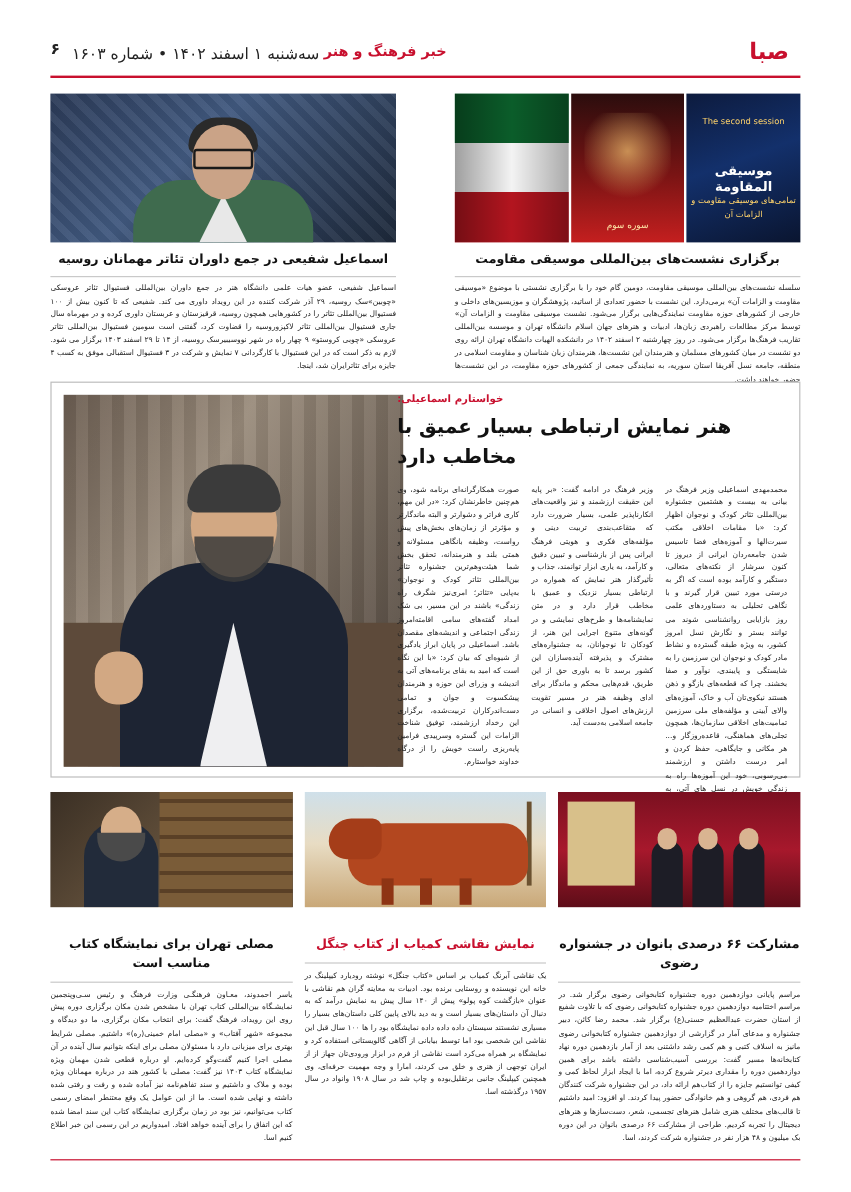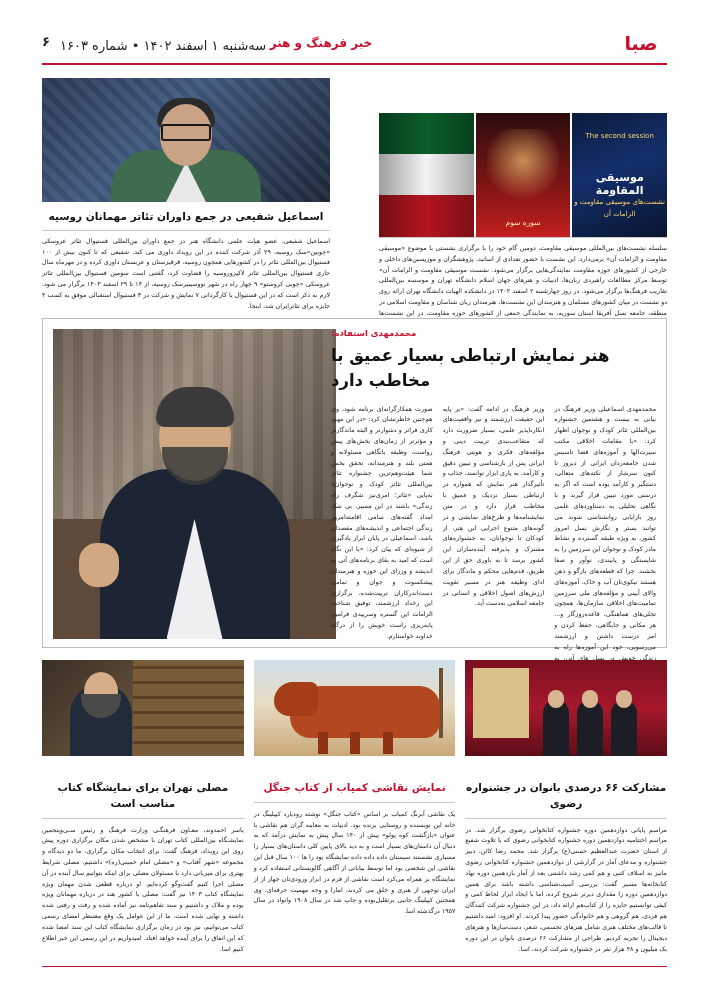--- a/index.html
+++ b/index.html
@@ -56,21 +56,21 @@
   }
   .body-txt{
     font-size:6.3px;line-height:1.72;text-align:justify;color:#222;
     direction:rtl;
   }
   .hrule{height:1px;background:#c9c9c9;}
 
   
   .story-a{position:absolute;right:42px;top:78px;width:288px;}
   .story-b{position:absolute;left:42px;top:78px;width:288px;}
-  .poster-row{display:flex;height:124px;gap:2px;margin-top:35px;}
+  .poster-row{display:flex;height:124px;gap:2px;}
   .poster{flex:1;position:relative;overflow:hidden;}
 
   .story-photo{width:100%;height:124px;}
 
   .cap-wrap{padding:7px 2px 5px;}
 
   
   .feature{
     position:absolute;left:42px;right:42px;top:318px;height:330px;
     border:1px solid #bdbdbd;background:#fff;
@@ -182,26 +182,29 @@
     <div class="issue-line">سه‌شنبه ۱ اسفند ۱۴۰۲ • شماره ۱۶۰۳</div>
     <div class="page-num">۶</div>
     <div class="masthead-rule"></div>
   </div>
 
   <div class="story-a">
     <div class="poster-row">
       <div class="photo poster p1">
         <div class="ttl">The second session</div>
         <div class="big">موسیقی المقاومة</div>
-        <div class="sub">نشست‌های موسیقی مقاومت و الزامات آن</div>
+        <div class="sub">تمامی‌های موسیقی مقاومت و الزامات آن</div>
       </div>
       <div class="photo poster p2">
         <div class="t">سوره سوم</div>
       </div>
       <div class="photo poster p3"></div>
+    </div>
+    <div class="cap-wrap">
+      <div class="cap">برگزاری نشست‌های بین‌المللی موسیقی مقاومت</div>
     </div>
     <div class="hrule"></div>
     <div class="body-txt" style="margin-top:5px;">سلسله نشست‌های بین‌المللی موسیقی مقاومت، دومین گام خود را با برگزاری نشستی با موضوع «موسیقی مقاومت و الزامات آن» برمی‌دارد. این نشست با حضور تعدادی از اساتید، پژوهشگران و موزیسین‌های داخلی و خارجی از کشورهای حوزه مقاومت نمایندگی‌هایی برگزار می‌شود. نشست موسیقی مقاومت و الزامات آن» توسط مرکز مطالعات راهبردی زبان‌ها، ادبیات و هنرهای جهان اسلام دانشگاه تهران و موسسه بین‌المللی تقاریب فرهنگ‌ها برگزار می‌شود. در روز چهارشنبه ۲ اسفند ۱۴۰۲ در دانشکده الهیات دانشگاه تهران ارائه روی دو نشست در میان کشورهای مسلمان و هنرمندان این نشست‌ها، هنرمندان زبان شناسان و مقاومت اسلامی در منطقه، جامعه نسل آفریقا استان سوریه، به نمایندگی جمعی از کشورهای حوزه مقاومت، در این نشست‌ها حضور خواهند داشت.</div>
   </div>
 
   <div class="story-b">
     <div class="photo story-photo tvphoto">
       <div class="pattern"></div>
       <div class="body"></div>
       <div class="shirt"></div>
@@ -222,21 +225,21 @@
         <div class="bg"></div>
         <div class="chair"></div>
         <div class="suit"></div>
         <div class="shirt2"></div>
         <div class="head2"></div>
         <div class="beard"></div>
         <div class="hair2"></div>
         <div class="hand"></div>
       </div>
       <div class="feature-right">
-        <div class="kicker">محمدمهدی استفاده:</div>
+        <div class="kicker">خواستارم اسماعیلی:</div>
         <div class="feature-head">هنر نمایش ارتباطی بسیار عمیق با مخاطب دارد</div>
         <div class="feature-cols">
           <div class="col body-txt">محمدمهدی اسماعیلی وزیر فرهنگ در بیانی به بیست و هشتمین جشنواره بین‌المللی تئاتر کودک و نوجوان اظهار کرد: «با مقامات اخلاقی مکتب سیرت‌الها و آموزه‌های فضا تاسیس شدن جامعه‌ردان ایرانی از دیروز تا کنون سرشار از نکته‌های متعالی، دستگیر و کارآمد بوده است که اگر به درستی مورد تبیین قرار گیرند و با نگاهی تحلیلی به دستاوردهای علمی روز بازایابی روانشناسی شوند می توانند بستر و نگارش نسل امروز کشور، به ویژه طبقه گسترده و نشاط مادر کودک و نوجوان این سرزمین را به شایستگی و پایبندی، نوآور و صفا بخشند. چرا که قطعه‌های بازگو و ذهن هستند نیکوی‌تان آب و خاک، آموزه‌های والای آیینی و مؤلفه‌های ملی سرزمین تمامیت‌های اخلاقی سازمان‌ها، همچون تجلی‌های هماهنگی، قاعده‌روزگار و... هر مکانی و جایگاهی، حفظ کردن و امر درست داشتن و ارزشمند می‌رسوبی، خود این آموزه‌ها راه به زندگی خویش در نسل های آتی، به صورت دقیق و مشاهده پاساری کاست.</div>
           <div class="col body-txt">وزیر فرهنگ در ادامه گفت: «بر پایه این حقیقت ارزشمند و نیز واقعیت‌های انکارناپذیر علمی، بسیار ضرورت دارد که متقاعب‌بندی تربیت دینی و مؤلفه‌های فکری و هویتی فرهنگ ایرانی پس از بازشناسی و تبیین دقیق و کارآمد، به یاری ابزار توانمند، جذاب و تأثیرگذار هنر نمایش که همواره در ارتباطی بسیار نزدیک و عمیق با مخاطب قرار دارد و در متن نمایشنامه‌ها و طرح‌های نمایشی و در گونه‌های متنوع اجرایی این هنر، از کودکان تا نوجوانان، به جشنواره‌های مشترک و پذیرفته آینده‌سازان این کشور برسد تا به باوری حق از این طریق، قدم‌هایی محکم و ماندگار برای ادای وظیفه هنر در مسیر تقویت ارزش‌های اصول اخلاقی و انسانی در جامعه اسلامی به‌دست آید.</div>
         <div class="col body-txt">صورت همکارگرانه‌ای برنامه شود، وی هم‌چنین خاطرنشان کرد: «در این مهم، کاری فراتر و دشوارتر و البته ماندگارتر و مؤثرتر از زمان‌های بخش‌های پیش رواست، وظیفه بانگاهی مسئولانه و همتی بلند و هنرمندانه، تحقق بخش شما هیئت‌و‌هم‌ترین جشنواره تئاتر بین‌المللی تئاتر کودک و نوجوان» به‌پایی «تئاتر؛ امری‌نیز شگرف راه زندگی» باشند در این مسیر، بی شک امداد گفته‌های سامی اقامته‌امروز زندگی اجتماعی و اندیشه‌های مقصدان باشد. اسماعیلی در پایان ابراز یادگیری از شیوه‌ای که بیان کرد: «با این نگاه است که امید به بقای برنامه‌های آتی به اندیشه و وزرای این حوزه و هنرمندان پیشکسوت و جوان و تمامی دست‌اندرکاران تربیت‌شده، برگزاری این رخداد ارزشمند، توفیق شناخت الزامات این گستره وسرپیدی فرامین پایه‌ریزی راست خویش را از درگاه خداوند خواستارم.</div>
           </div>
       </div>
 
     </div>
   </div>

